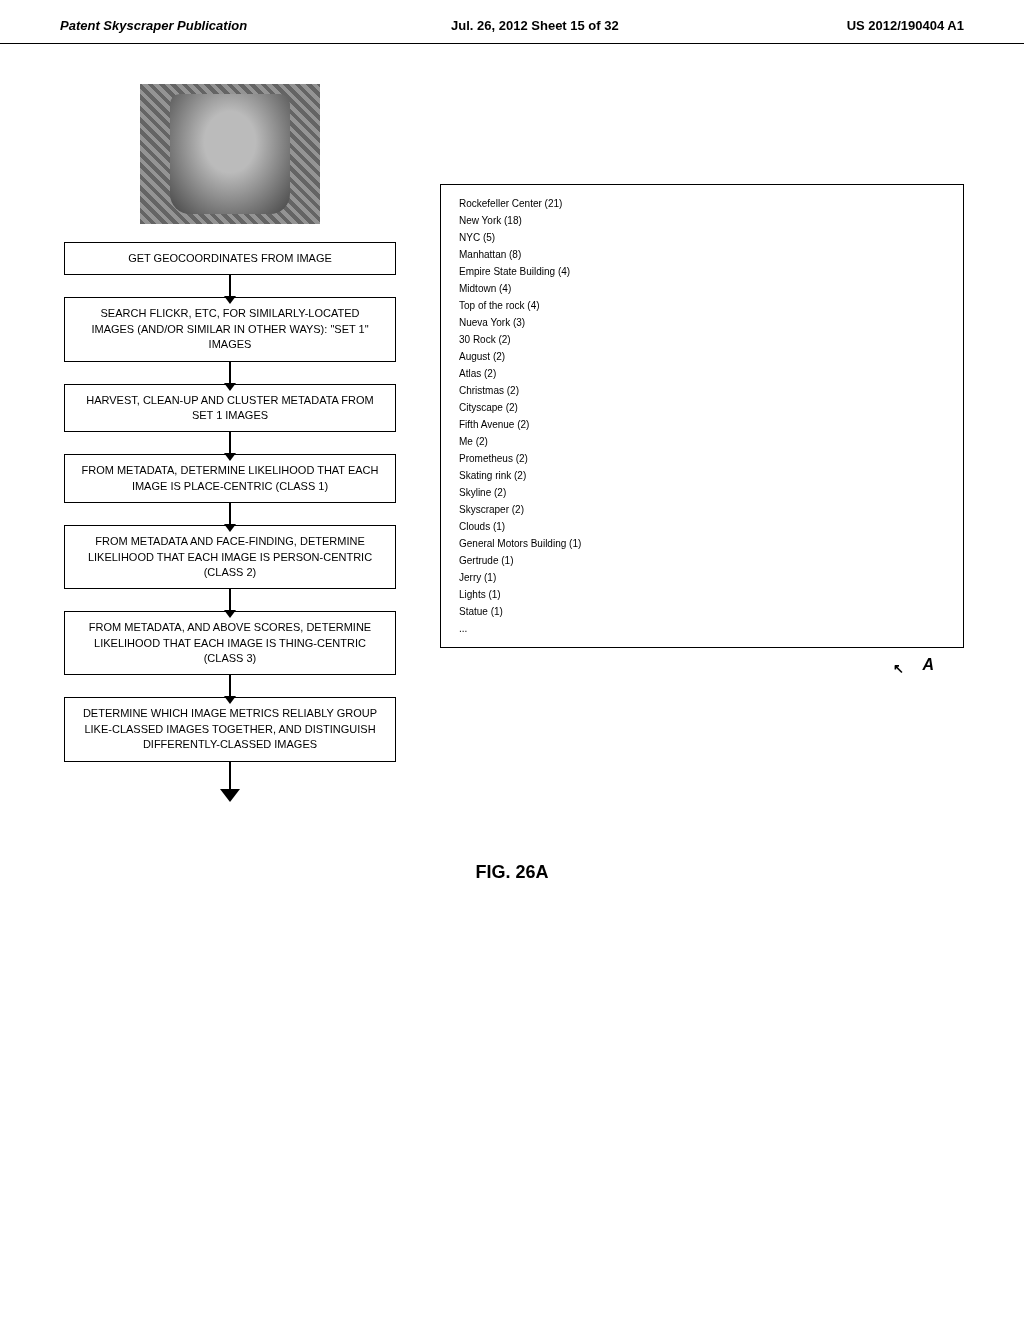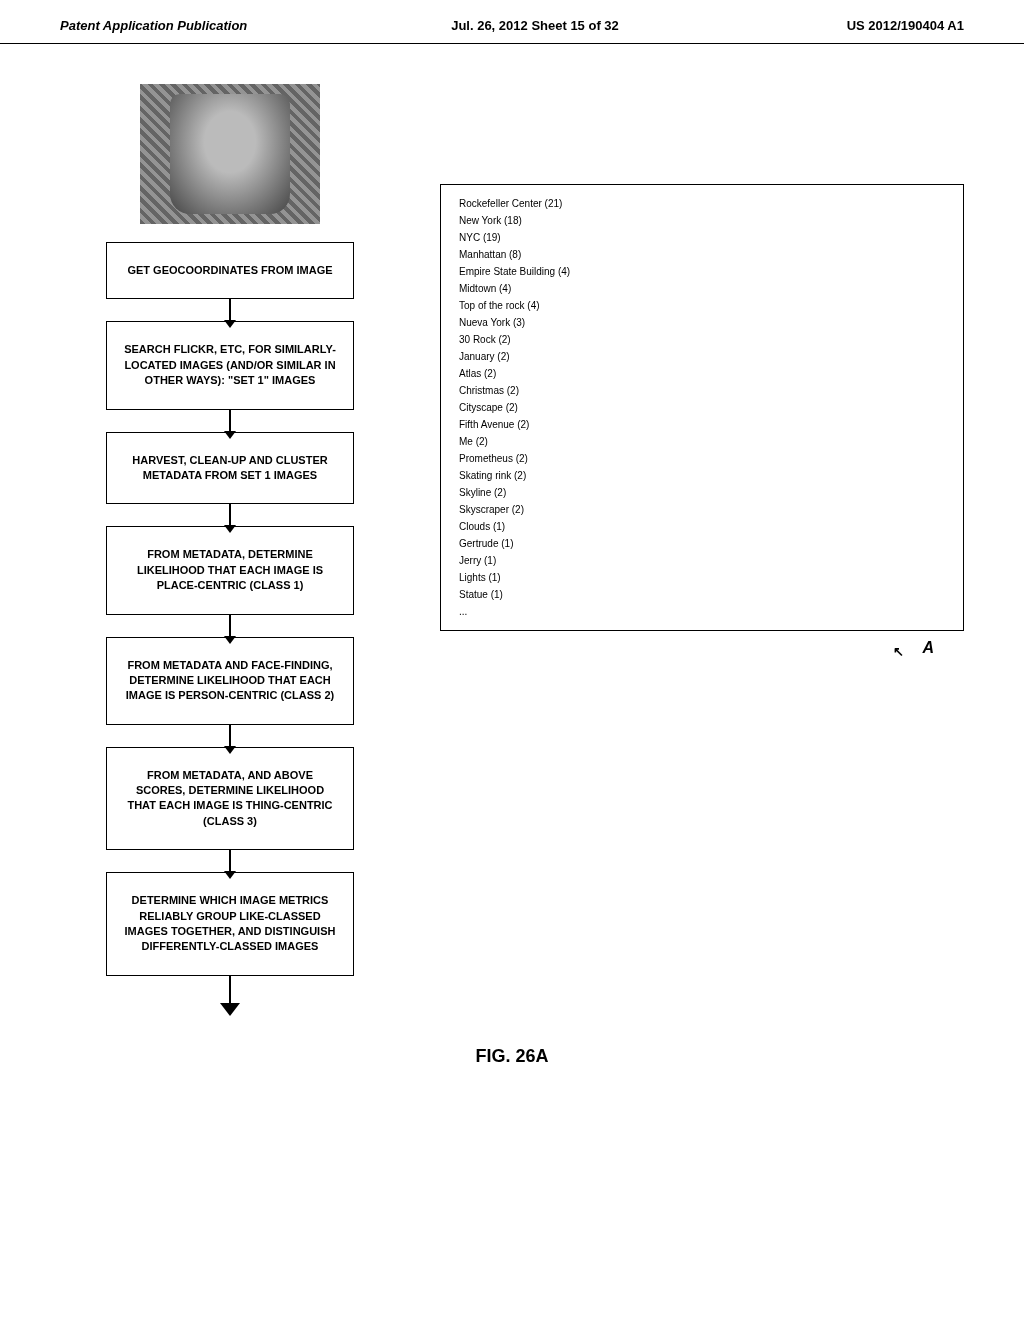--- a/index.html
+++ b/index.html
@@ -78,24 +78,24 @@
       position: absolute;
       top: 10px; left: 30px; right: 30px; bottom: 10px;
       background: radial-gradient(ellipse at 50% 40%, #bbb 30%, #777 70%, #444 100%);
       border-radius: 10px 10px 20px 20px;
     }
 
     
     .flow-box {
       border: 1.5px solid #000;
       text-align: center;
-      padding: 20px 14px;
+      padding: 8px 14px;
       font-size: 11px;
-      font-weight: bold;
-      width: 248px;
+      font-weight: normal;
+      width: 332px;
       line-height: 1.4;
     }
 
     .flow-arrow {
       width: 2px;
       height: 22px;
       background: #000;
       margin: 0 auto;
       position: relative;
     }
@@ -165,30 +165,31 @@
       right: 30px;
       top: 0px;
       font-size: 16px;
       font-weight: bold;
       font-style: italic;
     }
 
     
     .fig-caption {
       text-align: center;
+      margin-top: 30px;
       font-size: 18px;
       font-weight: bold;
       padding-bottom: 40px;
     }
   </style>
 </head>
 <body>
 
 <div class="header">
-  <span class="header-left">Patent Application Publication</span>
+  <span class="header-left">Patent Skyscraper Publication</span>
   <span class="header-center">Jul. 26, 2012   Sheet 15 of 32</span>
   <span class="header-right">US 2012/190404 A1</span>
 </div>
 
 <div class="main">
 
   <div class="flowchart-col">
 
     <div class="image-placeholder">
       <div class="img-pattern"></div>
@@ -216,38 +217,39 @@
     <div class="flow-box">DETERMINE WHICH IMAGE METRICS RELIABLY GROUP LIKE-CLASSED IMAGES TOGETHER, AND DISTINGUISH DIFFERENTLY-CLASSED IMAGES</div>
     <div class="flow-arrow-big"></div>
 
   </div>
 
   <div class="tags-col">
     <div class="tags-box">
 
     <span class="tag-item">Rockefeller Center (21)</span>
         <span class="tag-item">New York (18)</span>
-        <span class="tag-item">NYC (19)</span>
+        <span class="tag-item">NYC (5)</span>
         <span class="tag-item">Manhattan (8)</span>
         <span class="tag-item">Empire State Building (4)</span>
         <span class="tag-item">Midtown (4)</span>
         <span class="tag-item">Top of the rock (4)</span>
         <span class="tag-item">Nueva York (3)</span>
         <span class="tag-item">30 Rock (2)</span>
-        <span class="tag-item">January (2)</span>
+        <span class="tag-item">August (2)</span>
         <span class="tag-item">Atlas (2)</span>
         <span class="tag-item">Christmas (2)</span>
         <span class="tag-item">Cityscape (2)</span>
         <span class="tag-item">Fifth Avenue (2)</span>
         <span class="tag-item">Me (2)</span>
         <span class="tag-item">Prometheus (2)</span>
         <span class="tag-item">Skating rink (2)</span>
         <span class="tag-item">Skyline (2)</span>
         <span class="tag-item">Skyscraper (2)</span>
         <span class="tag-item">Clouds (1)</span>
+        <span class="tag-item">General Motors Building (1)</span>
         <span class="tag-item">Gertrude (1)</span>
         <span class="tag-item">Jerry (1)</span>
         <span class="tag-item">Lights (1)</span>
         <span class="tag-item">Statue (1)</span>
         <span class="tag-item">...</span>
       </div>
     <div class="annotation-area">
       <span class="annotation-arrow">↖</span>
       <span class="annotation-a">A</span>
     </div>

